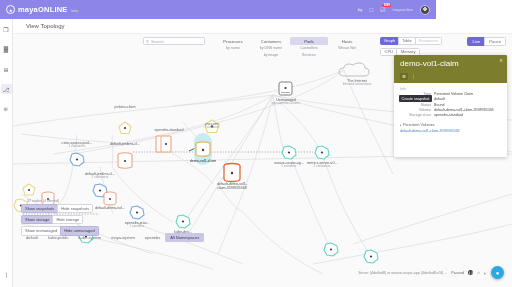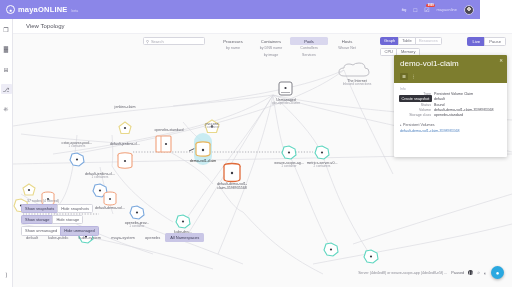--- a/index.html
+++ b/index.html
@@ -6,21 +6,21 @@
   html, body { margin:0; padding:0; }
   body {
     width:512px; height:287px; overflow:hidden;
     font-family:"Liberation Sans", sans-serif;
     background:#ffffff; color:#3a3a3a;
     font-size:5px; position:relative;
   }
 
   
   .topbar {
-    position:absolute; left:0; top:0; width:480px; height:19px;
+    position:absolute; left:0; top:0; width:436px; height:19px;
     background:#8b86e8; display:flex; align-items:center; padding:0 6px;
   }
   .brand { display:flex; align-items:center; gap:3px; }
   .brand-mark {
     width:9px; height:9px; border-radius:50%;
     border:1px solid #ffffff; color:#fff; font-size:5px;
     display:flex; align-items:center; justify-content:center;
     font-weight:bold;
   }
   .brand-name { color:#ffffff; font-size:7.5px; font-weight:bold; letter-spacing:.2px; }

